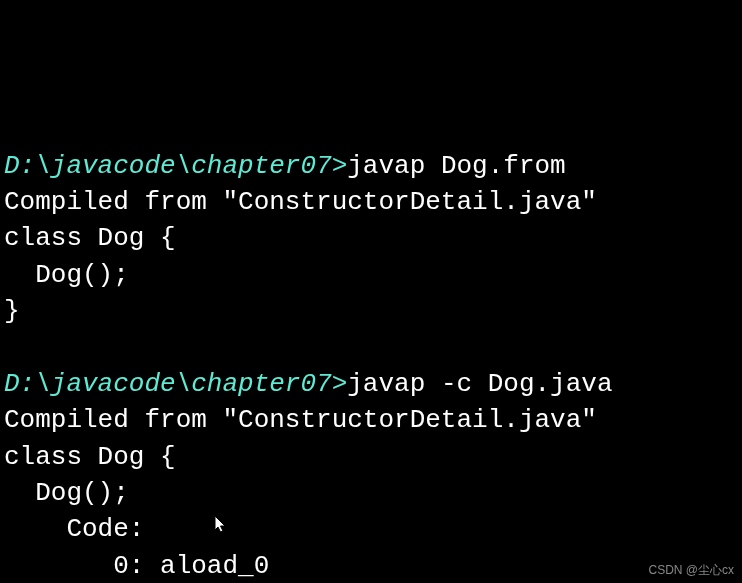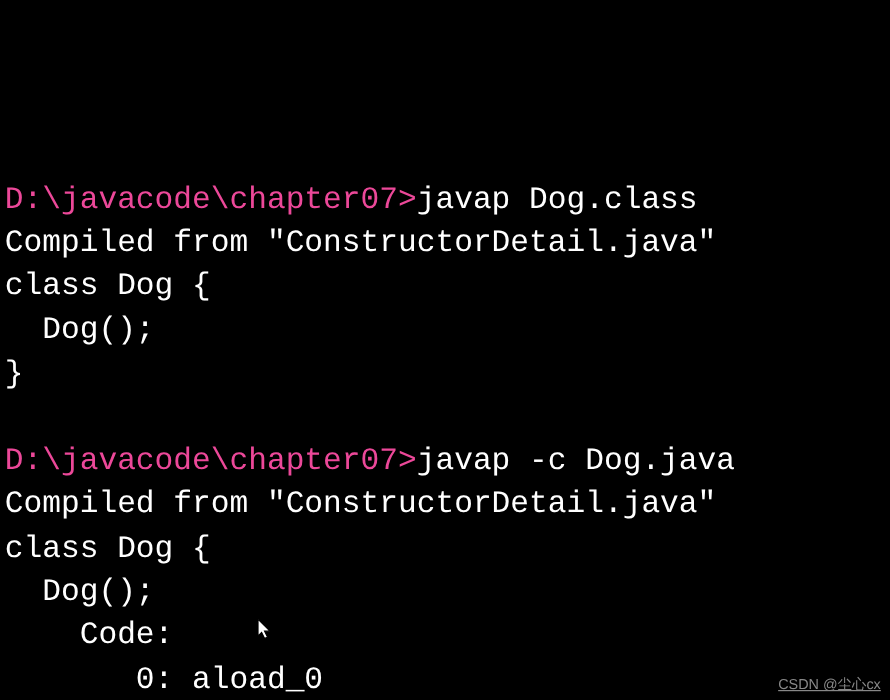--- a/index.html
+++ b/index.html
@@ -14,49 +14,49 @@
       font-size: 26px;
       line-height: 1.4;
       width: 742px;
       height: 583px;
       padding: 2px 4px;
       position: relative;
       overflow: hidden;
       white-space: pre;
     }
     .prompt {
-      color: #ec4899;
+      color: #5eead4;
+      font-style: italic;
     }
     .output {
       color: #ffffff;
     }
     .watermark {
       position: absolute;
       bottom: 4px;
       right: 8px;
       font-size: 12px;
       color: #888888;
       font-family: Arial, sans-serif;
-      text-decoration: underline;
     }
     .mouse-cursor {
       position: absolute;
       left: 215px;
       top: 516px;
       width: 12px;
       height: 18px;
       pointer-events: none;
     }
   </style>
 </head>
 <body>
 
 
 
-<div><span class="prompt">D:\javacode\chapter07&gt;</span><span>javap Dog.class</span>
+<div><span class="prompt">D:\javacode\chapter07&gt;</span><span>javap Dog.from</span>
 <span class="output">Compiled from "ConstructorDetail.java"</span>
 <span class="output">class Dog {</span>
 <span class="output">  Dog();</span>
 <span class="output">}</span>
 <span></span>
 <span class="prompt">D:\javacode\chapter07&gt;</span><span>javap -c Dog.java</span>
 <span class="output">Compiled from "ConstructorDetail.java"</span>
 <span class="output">class Dog {</span>
 <span class="output">  Dog();</span>
 <span class="output">    Code:</span>

